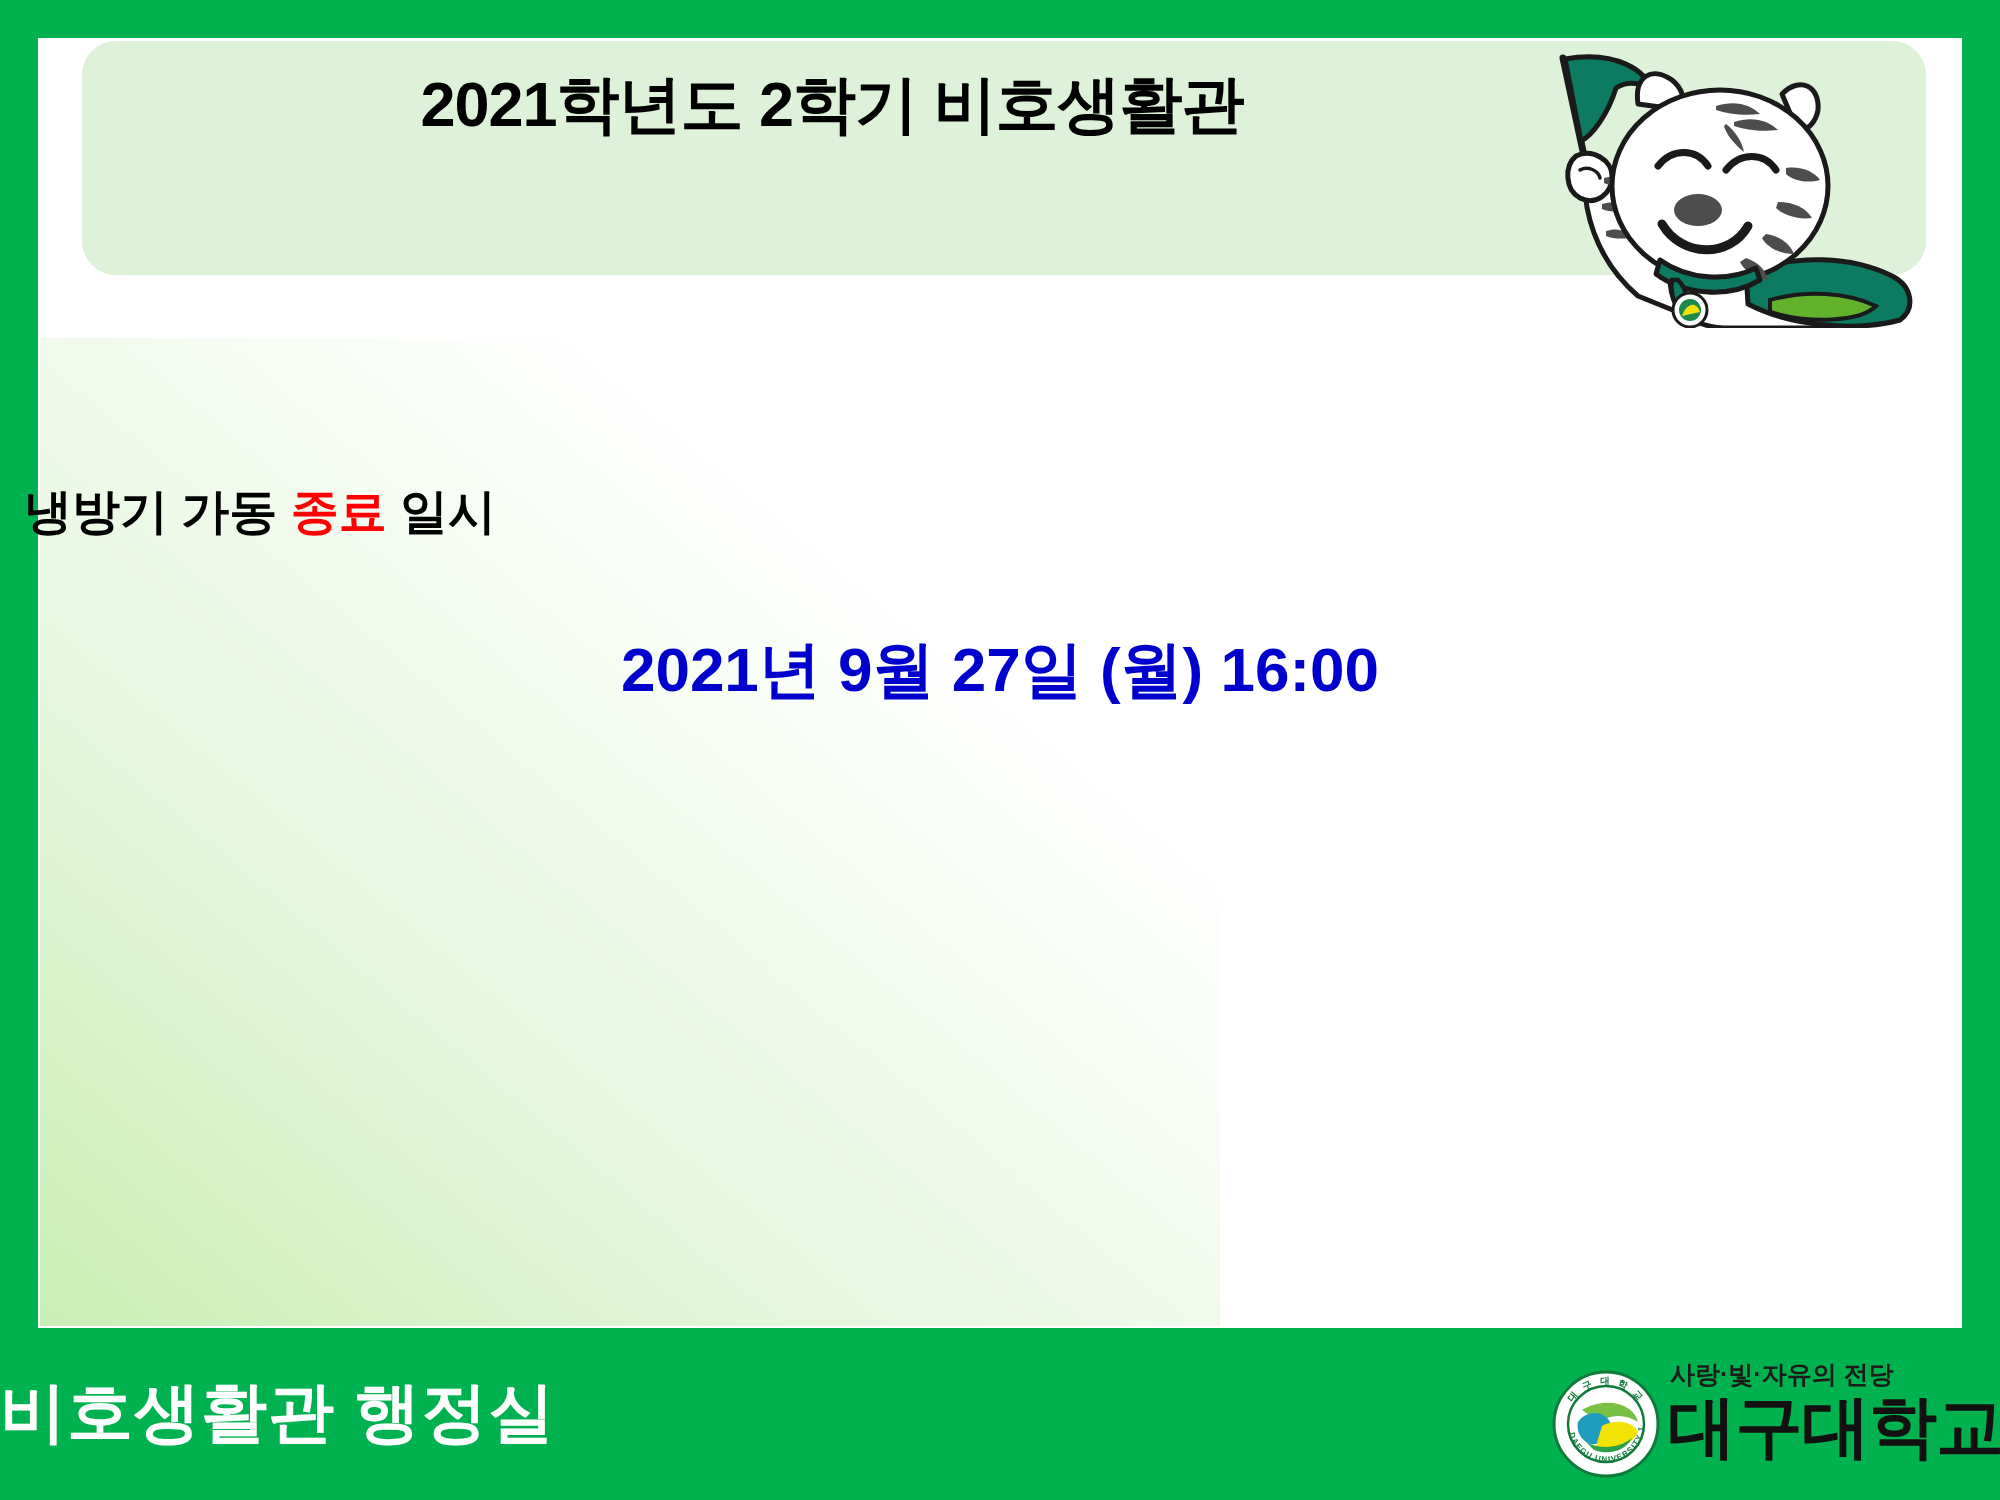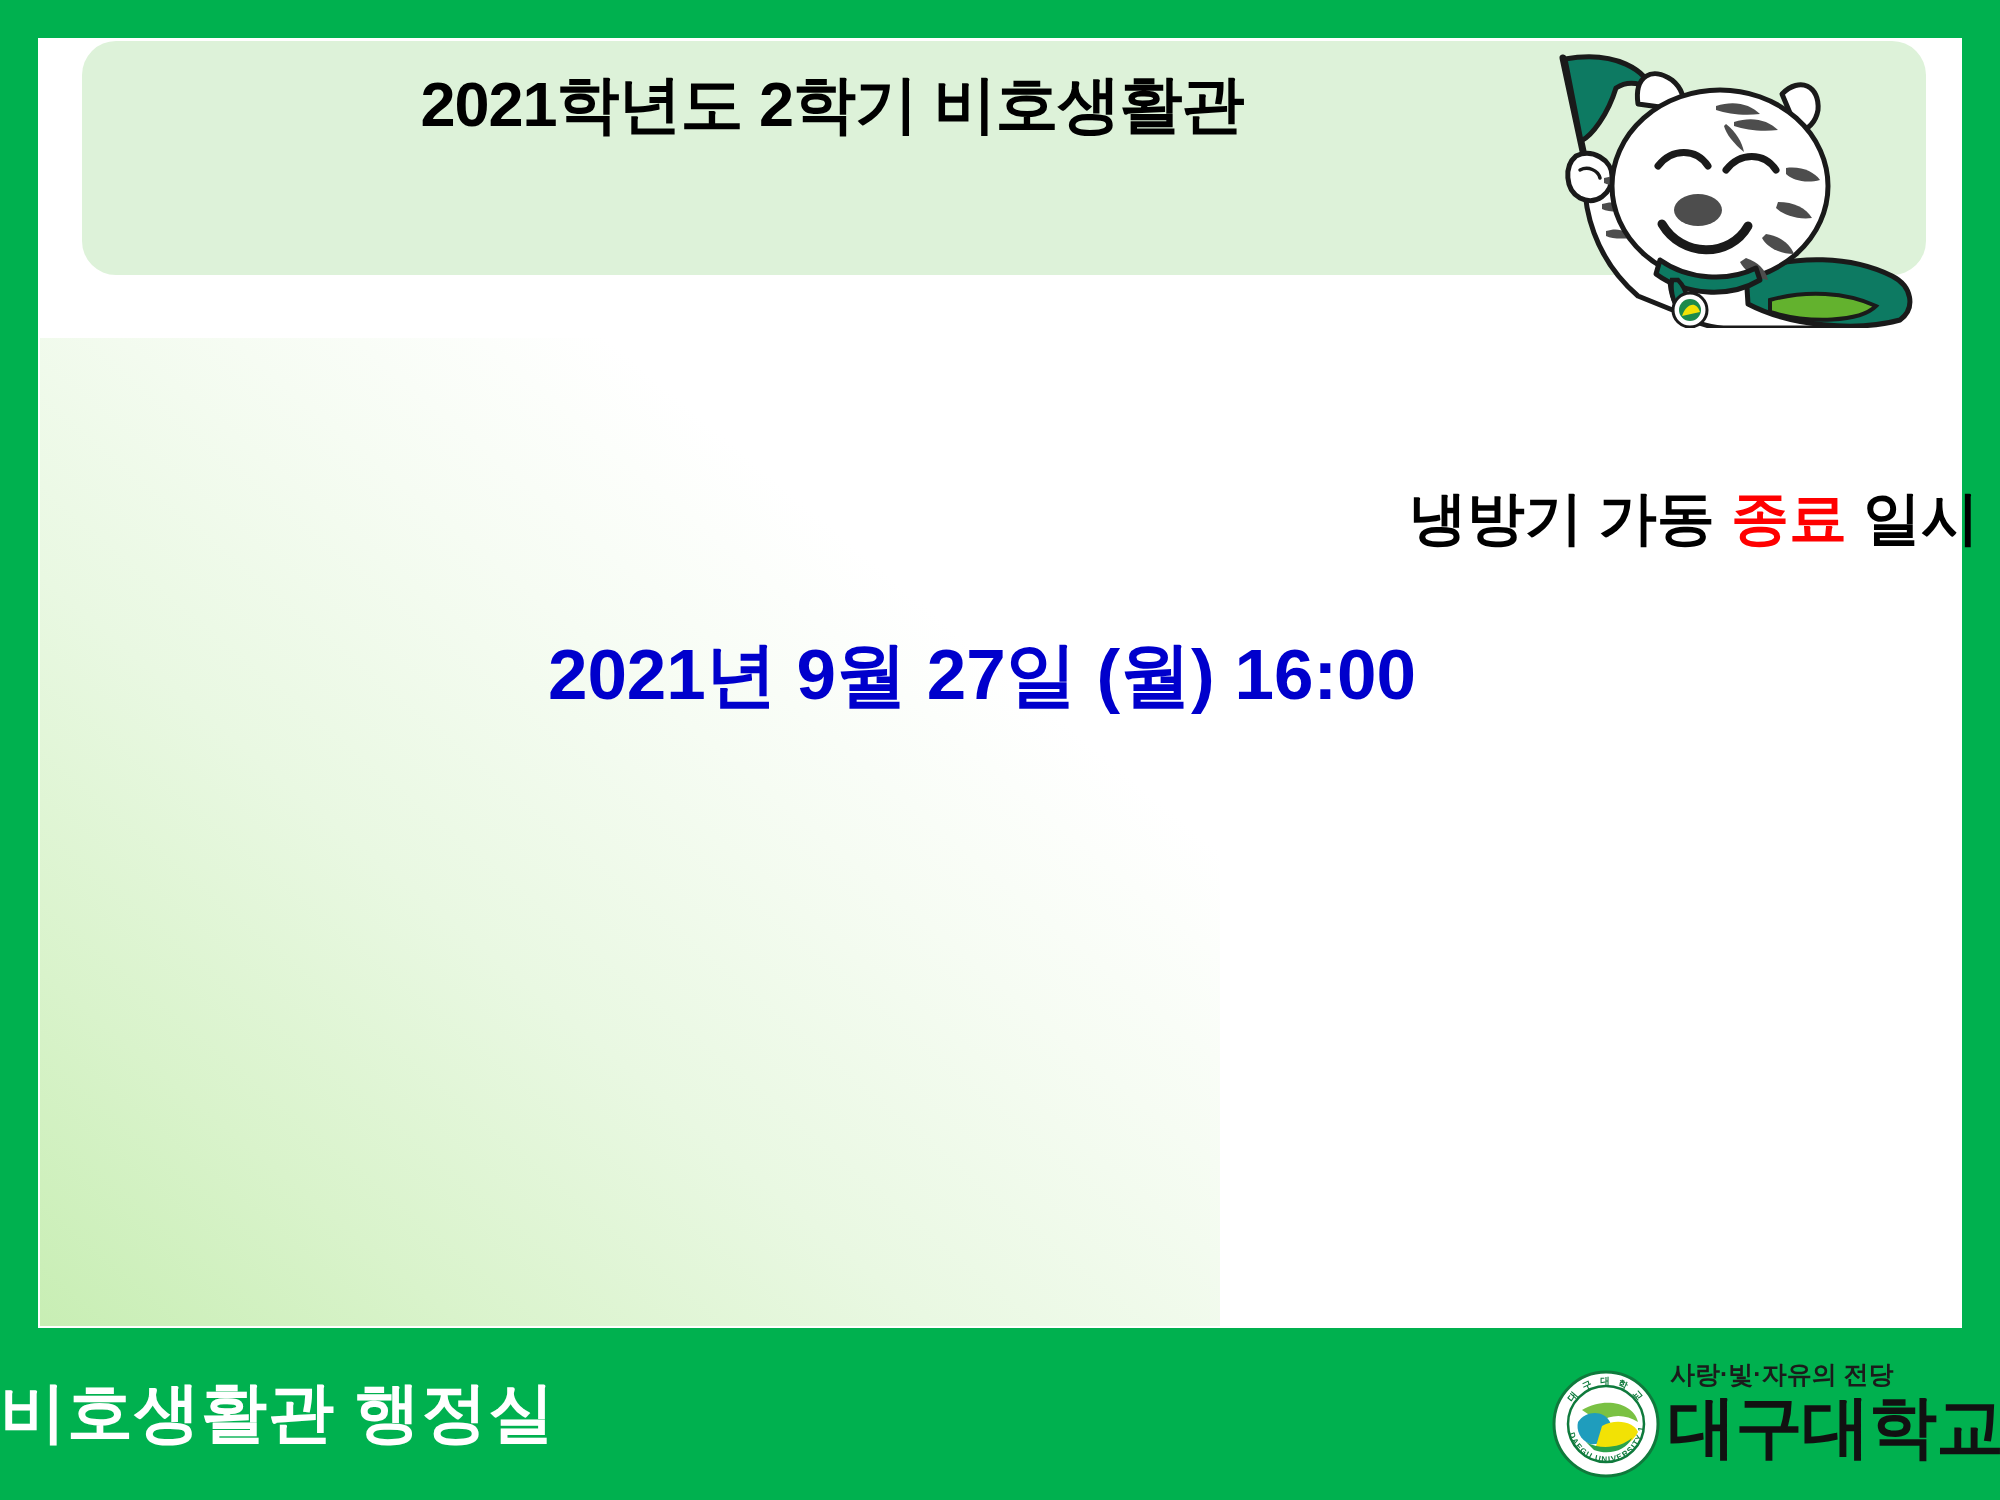--- a/index.html
+++ b/index.html
@@ -85,39 +85,39 @@
     left: 1520px;
     top: 28px;
     width: 420px;
     height: 300px;
     pointer-events: none;
   }
 
   
   .main-heading {
     position: absolute;
-    left: 55px;
+    left: 24px;
     top: 480px;
     width: 1924px;
-    text-align: right;
-    font-size: 58px;
+    text-align: left;
+    font-size: 48px;
     font-weight: 700;
     color: #000000;
     letter-spacing: 0px;
     white-space: nowrap;
   }
   .mh-red { color: #ff0000; }
 
   .date-line {
     position: absolute;
-    left: 20px;
+    left: 38px;
     top: 628px;
     width: 1924px;
     text-align: center;
-    font-size: 71px;
+    font-size: 62px;
     font-weight: 700;
     color: #0000cc;
     letter-spacing: 0px;
     white-space: nowrap;
   }
 
   .notes {
     position: absolute;
     left: 38px;
     top: 880px;

